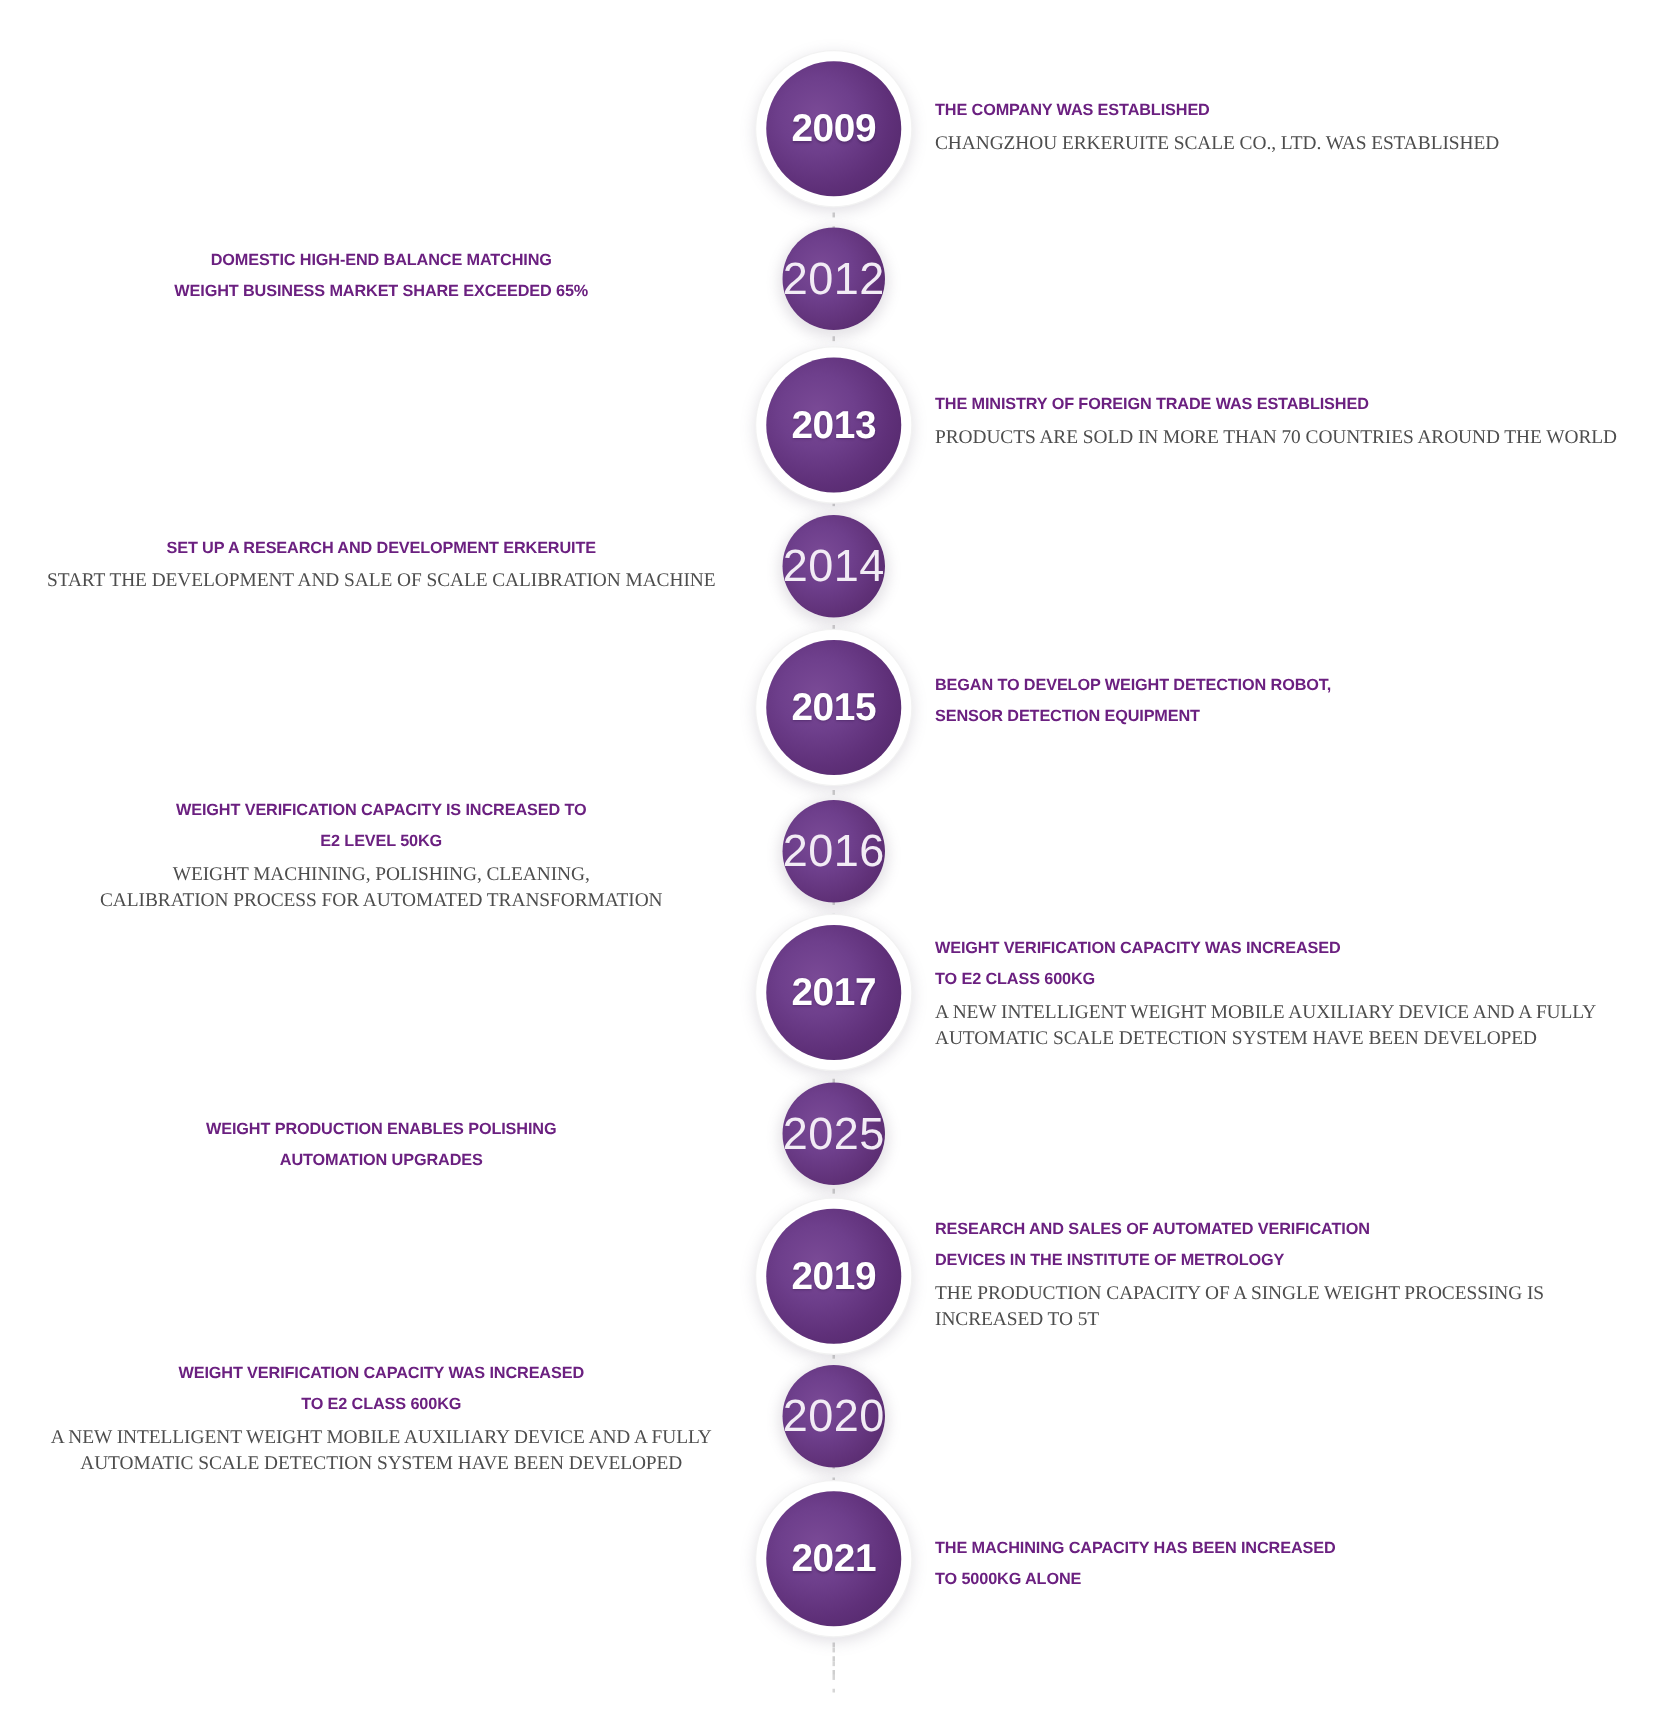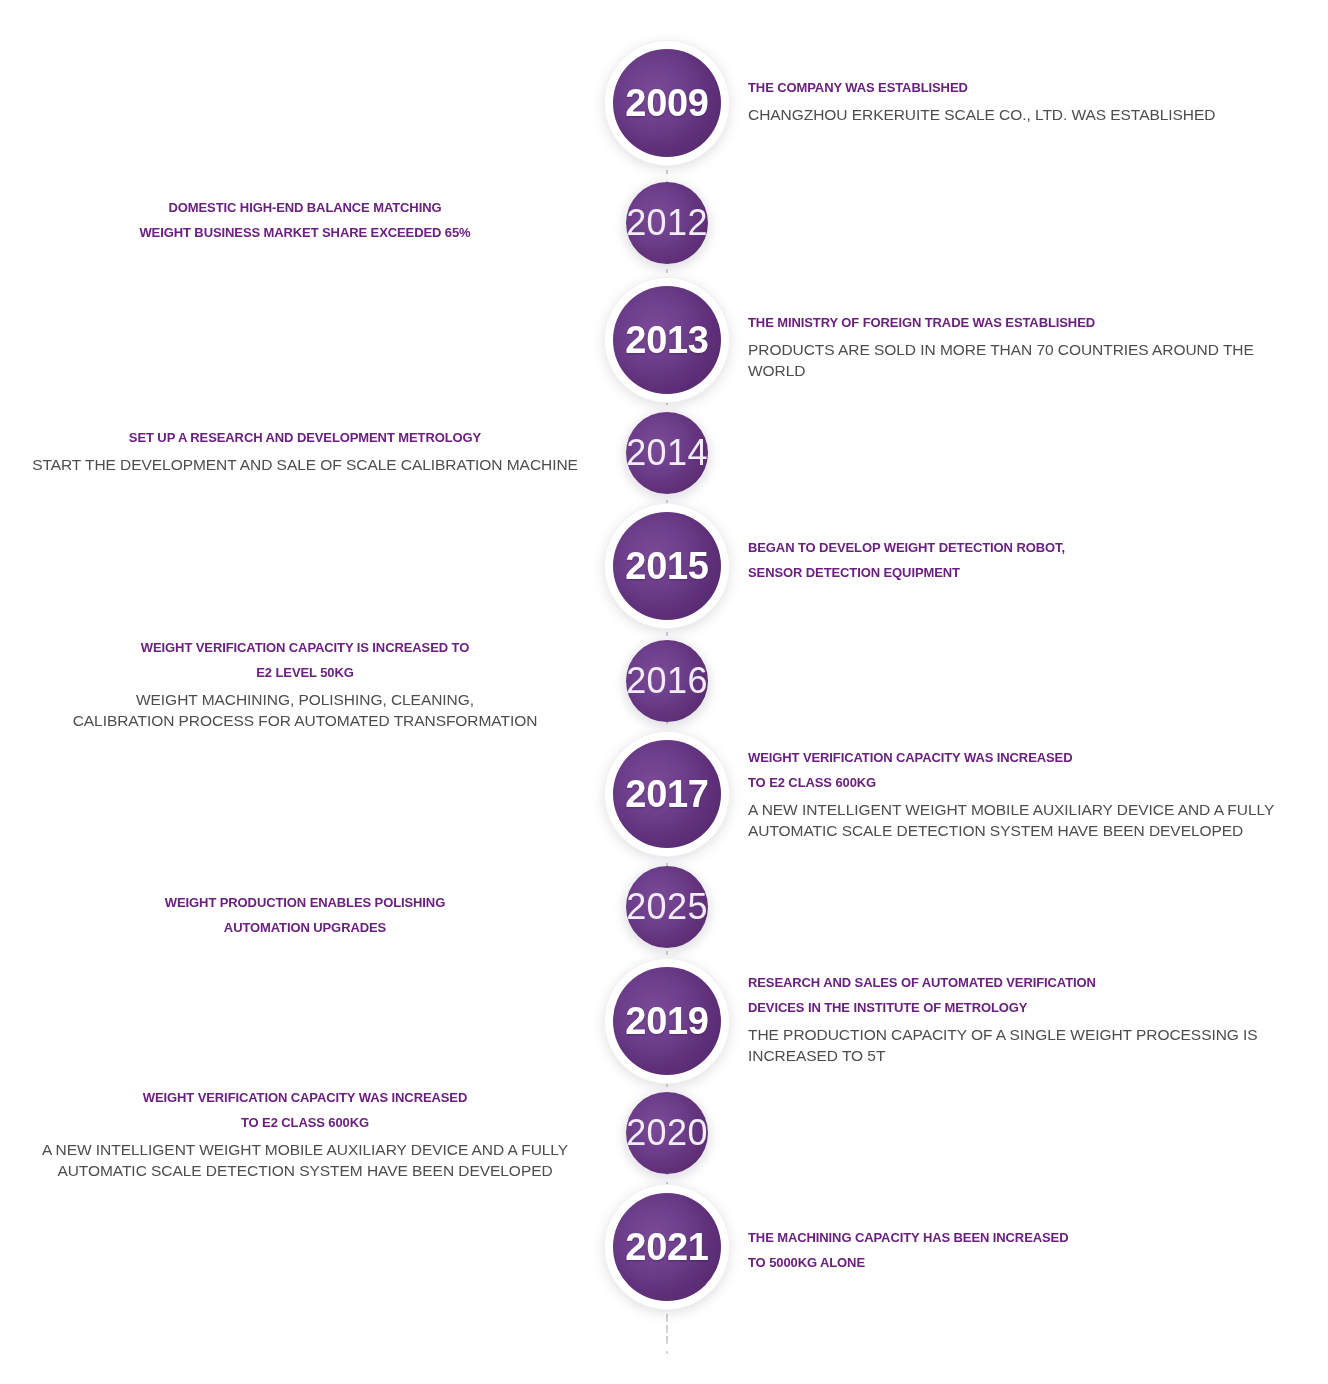--- a/index.html
+++ b/index.html
@@ -61,21 +61,21 @@
     background:
       radial-gradient(circle at 38% 40%,
         #7a4a96 0%,
         #6e3f8c 32%,
         #5f3079 62%,
         #4e2464 100%);
     box-shadow:
       0 0 0 8px #ffffff,
       0 0 0 9px #f2f2f2,
       0 3px 12px 9px rgba(120, 110, 130, 0.22);
-    font-size: 38px;
+    font-size: 31px;
     font-weight: bold;
     letter-spacing: -0.3px;
     text-shadow: 0 1px 2px rgba(40, 15, 60, 0.35);
   }
 
   .node.small {
     width: 82px;
     height: 82px;
     left: 626px;
     margin-top: -41px;
@@ -120,20 +120,21 @@
   }
 
   .ev-desc {
     color: #4D4D4D;
     font-size: 15.5px;
     font-weight: normal;
     line-height: 21px;
     letter-spacing: -0.05px;
     margin-top: 4px;
     white-space: pre-line;
+    font-family: Liberation Serif, serif;
   }
 
   .ev-desc:empty { display: none; }
 
   
   .tail-dots {
     position: absolute;
     left: 666px;
     top: 1318px;
     width: 2px;
@@ -177,21 +178,21 @@
         <div class="content right" style="top: -30px;">
           <div class="ev-title">THE MINISTRY OF FOREIGN TRADE WAS ESTABLISHED</div>
           <div class="ev-desc">PRODUCTS ARE SOLD IN MORE THAN 70 COUNTRIES AROUND THE WORLD</div>
         </div>
       </div>
       <div class="row" style="top: 453px;">
         <div class="node small">
           <span>2014</span>
         </div>
         <div class="content left" style="top: -28px;">
-          <div class="ev-title">SET UP A RESEARCH AND DEVELOPMENT METROLOGY</div>
+          <div class="ev-title">SET UP A RESEARCH AND DEVELOPMENT ERKERUITE</div>
           <div class="ev-desc">START THE DEVELOPMENT AND SALE OF SCALE CALIBRATION MACHINE</div>
         </div>
       </div>
       <div class="row" style="top: 566px;">
         <div class="node large">
           <span>2015</span>
         </div>
         <div class="content right" style="top: -31px;">
           <div class="ev-title">BEGAN TO DEVELOP WEIGHT DETECTION ROBOT,
 SENSOR DETECTION EQUIPMENT</div>

